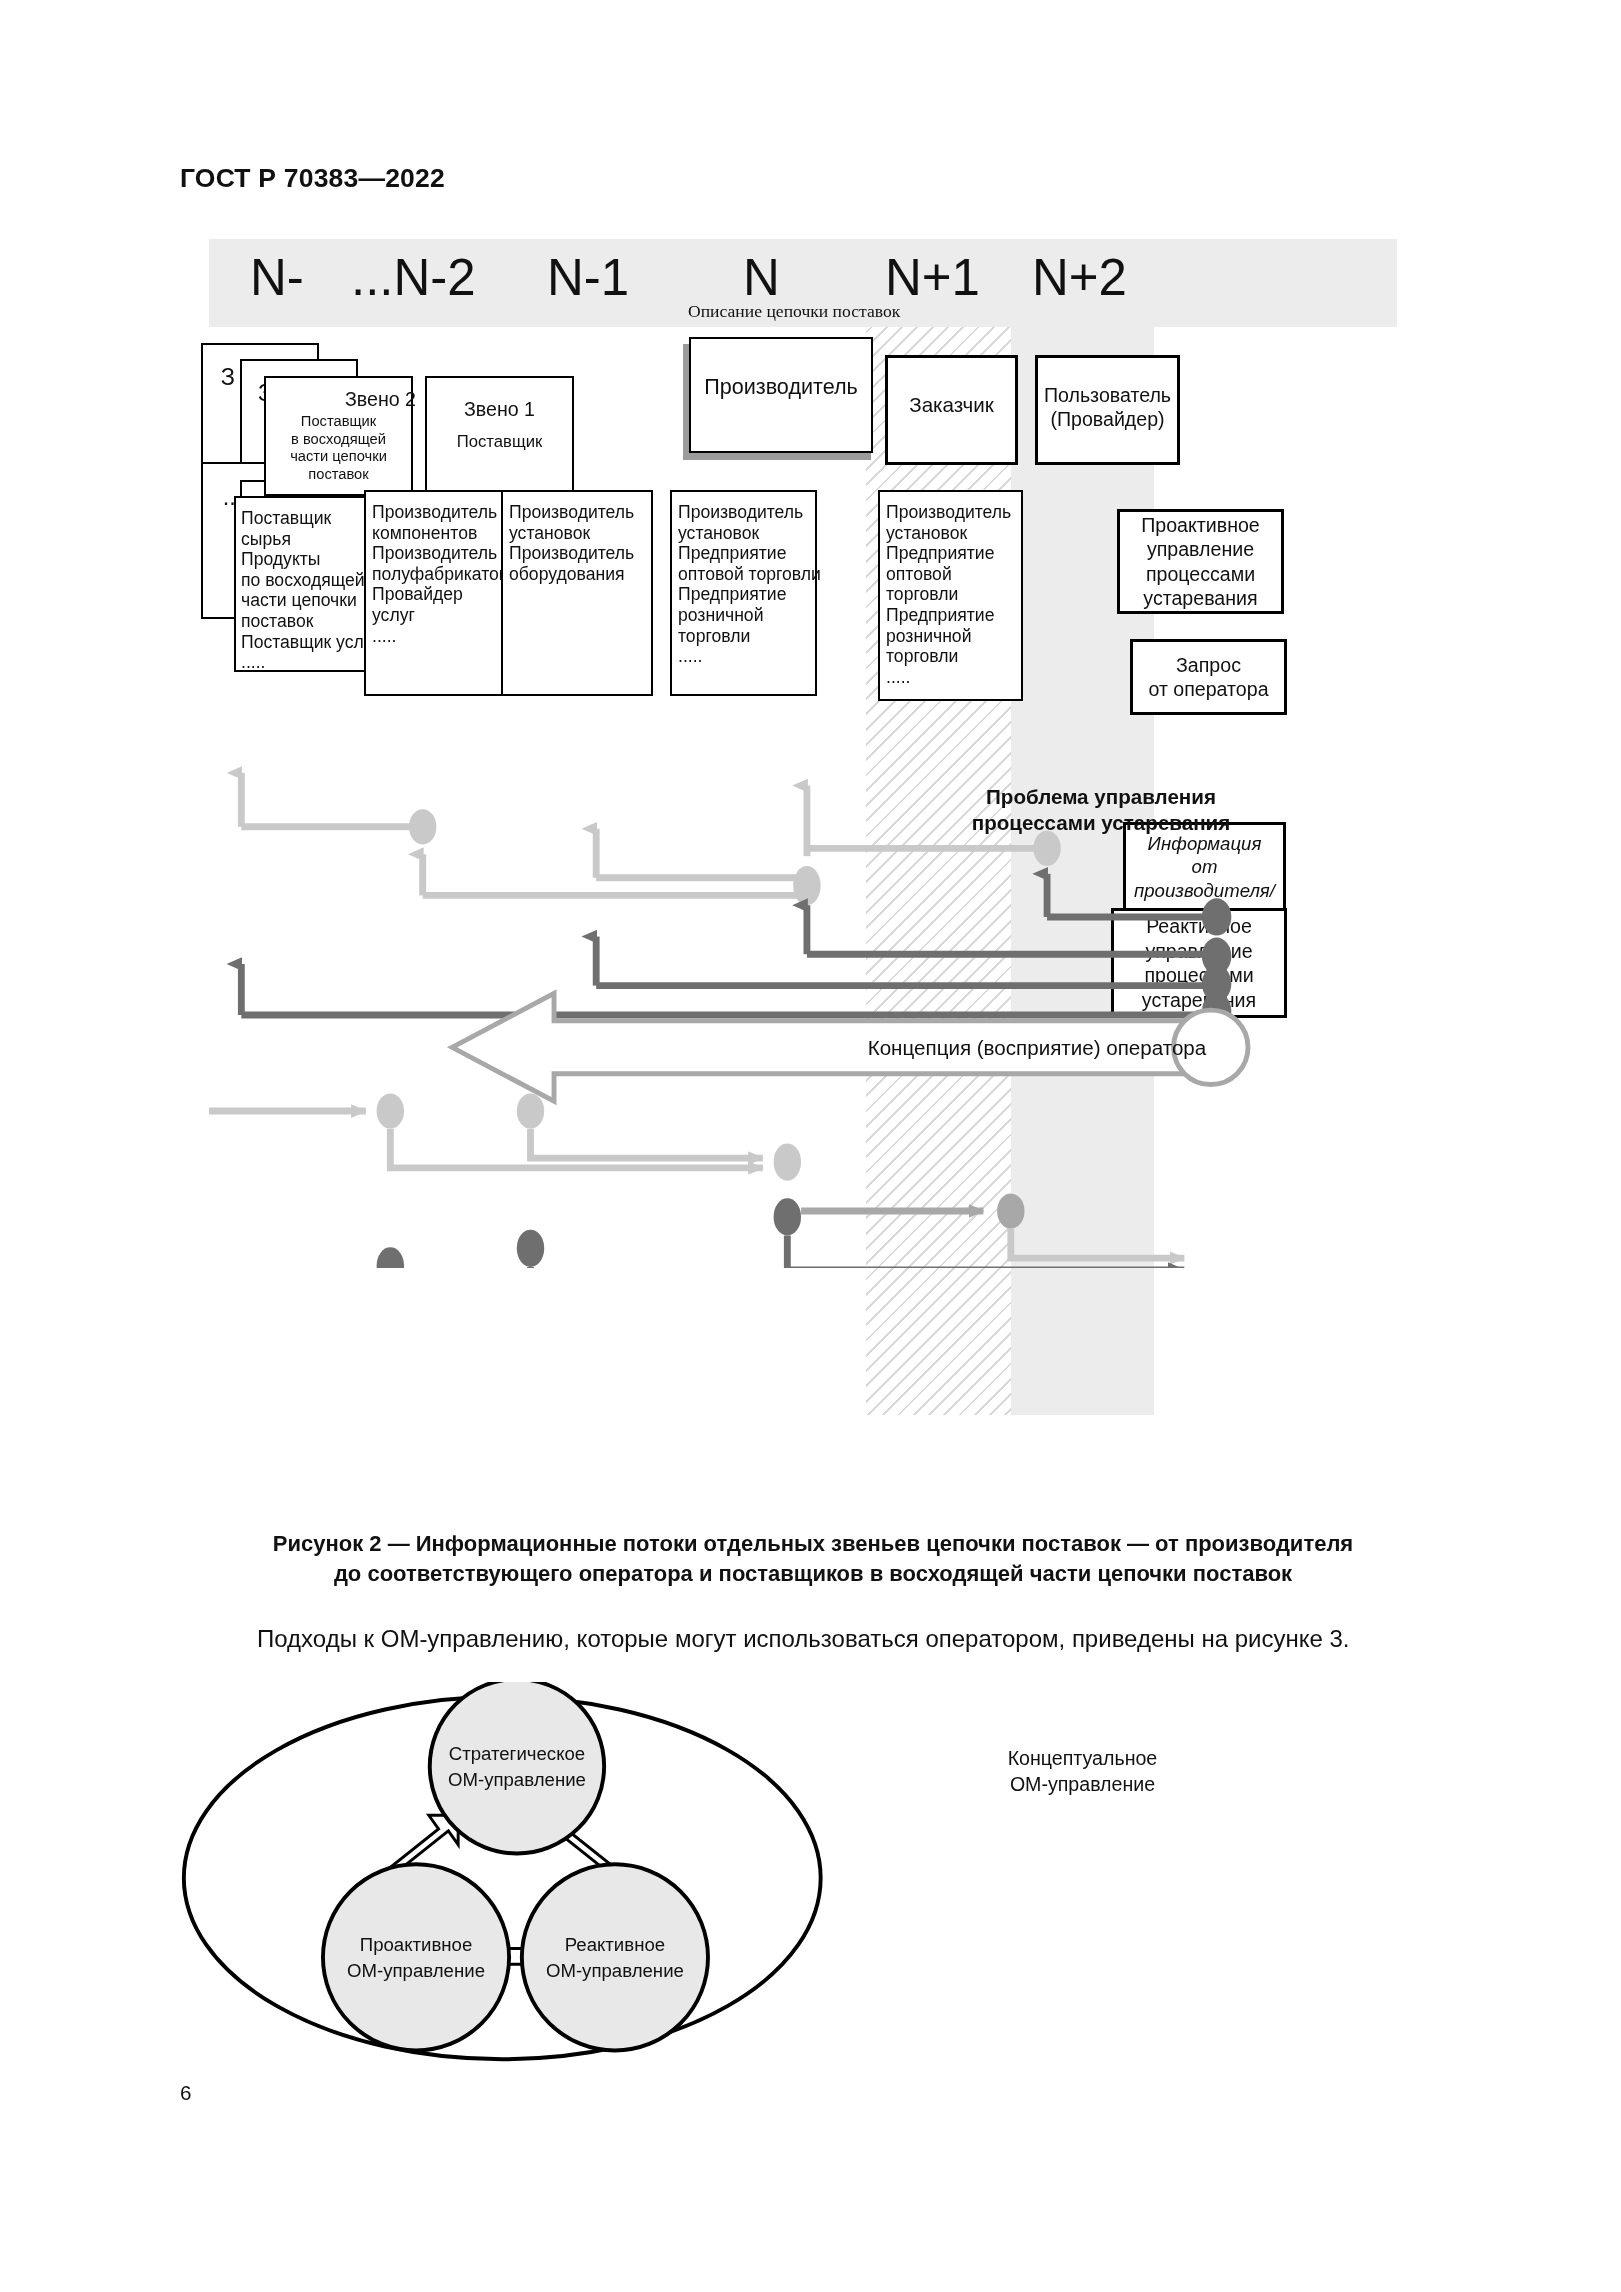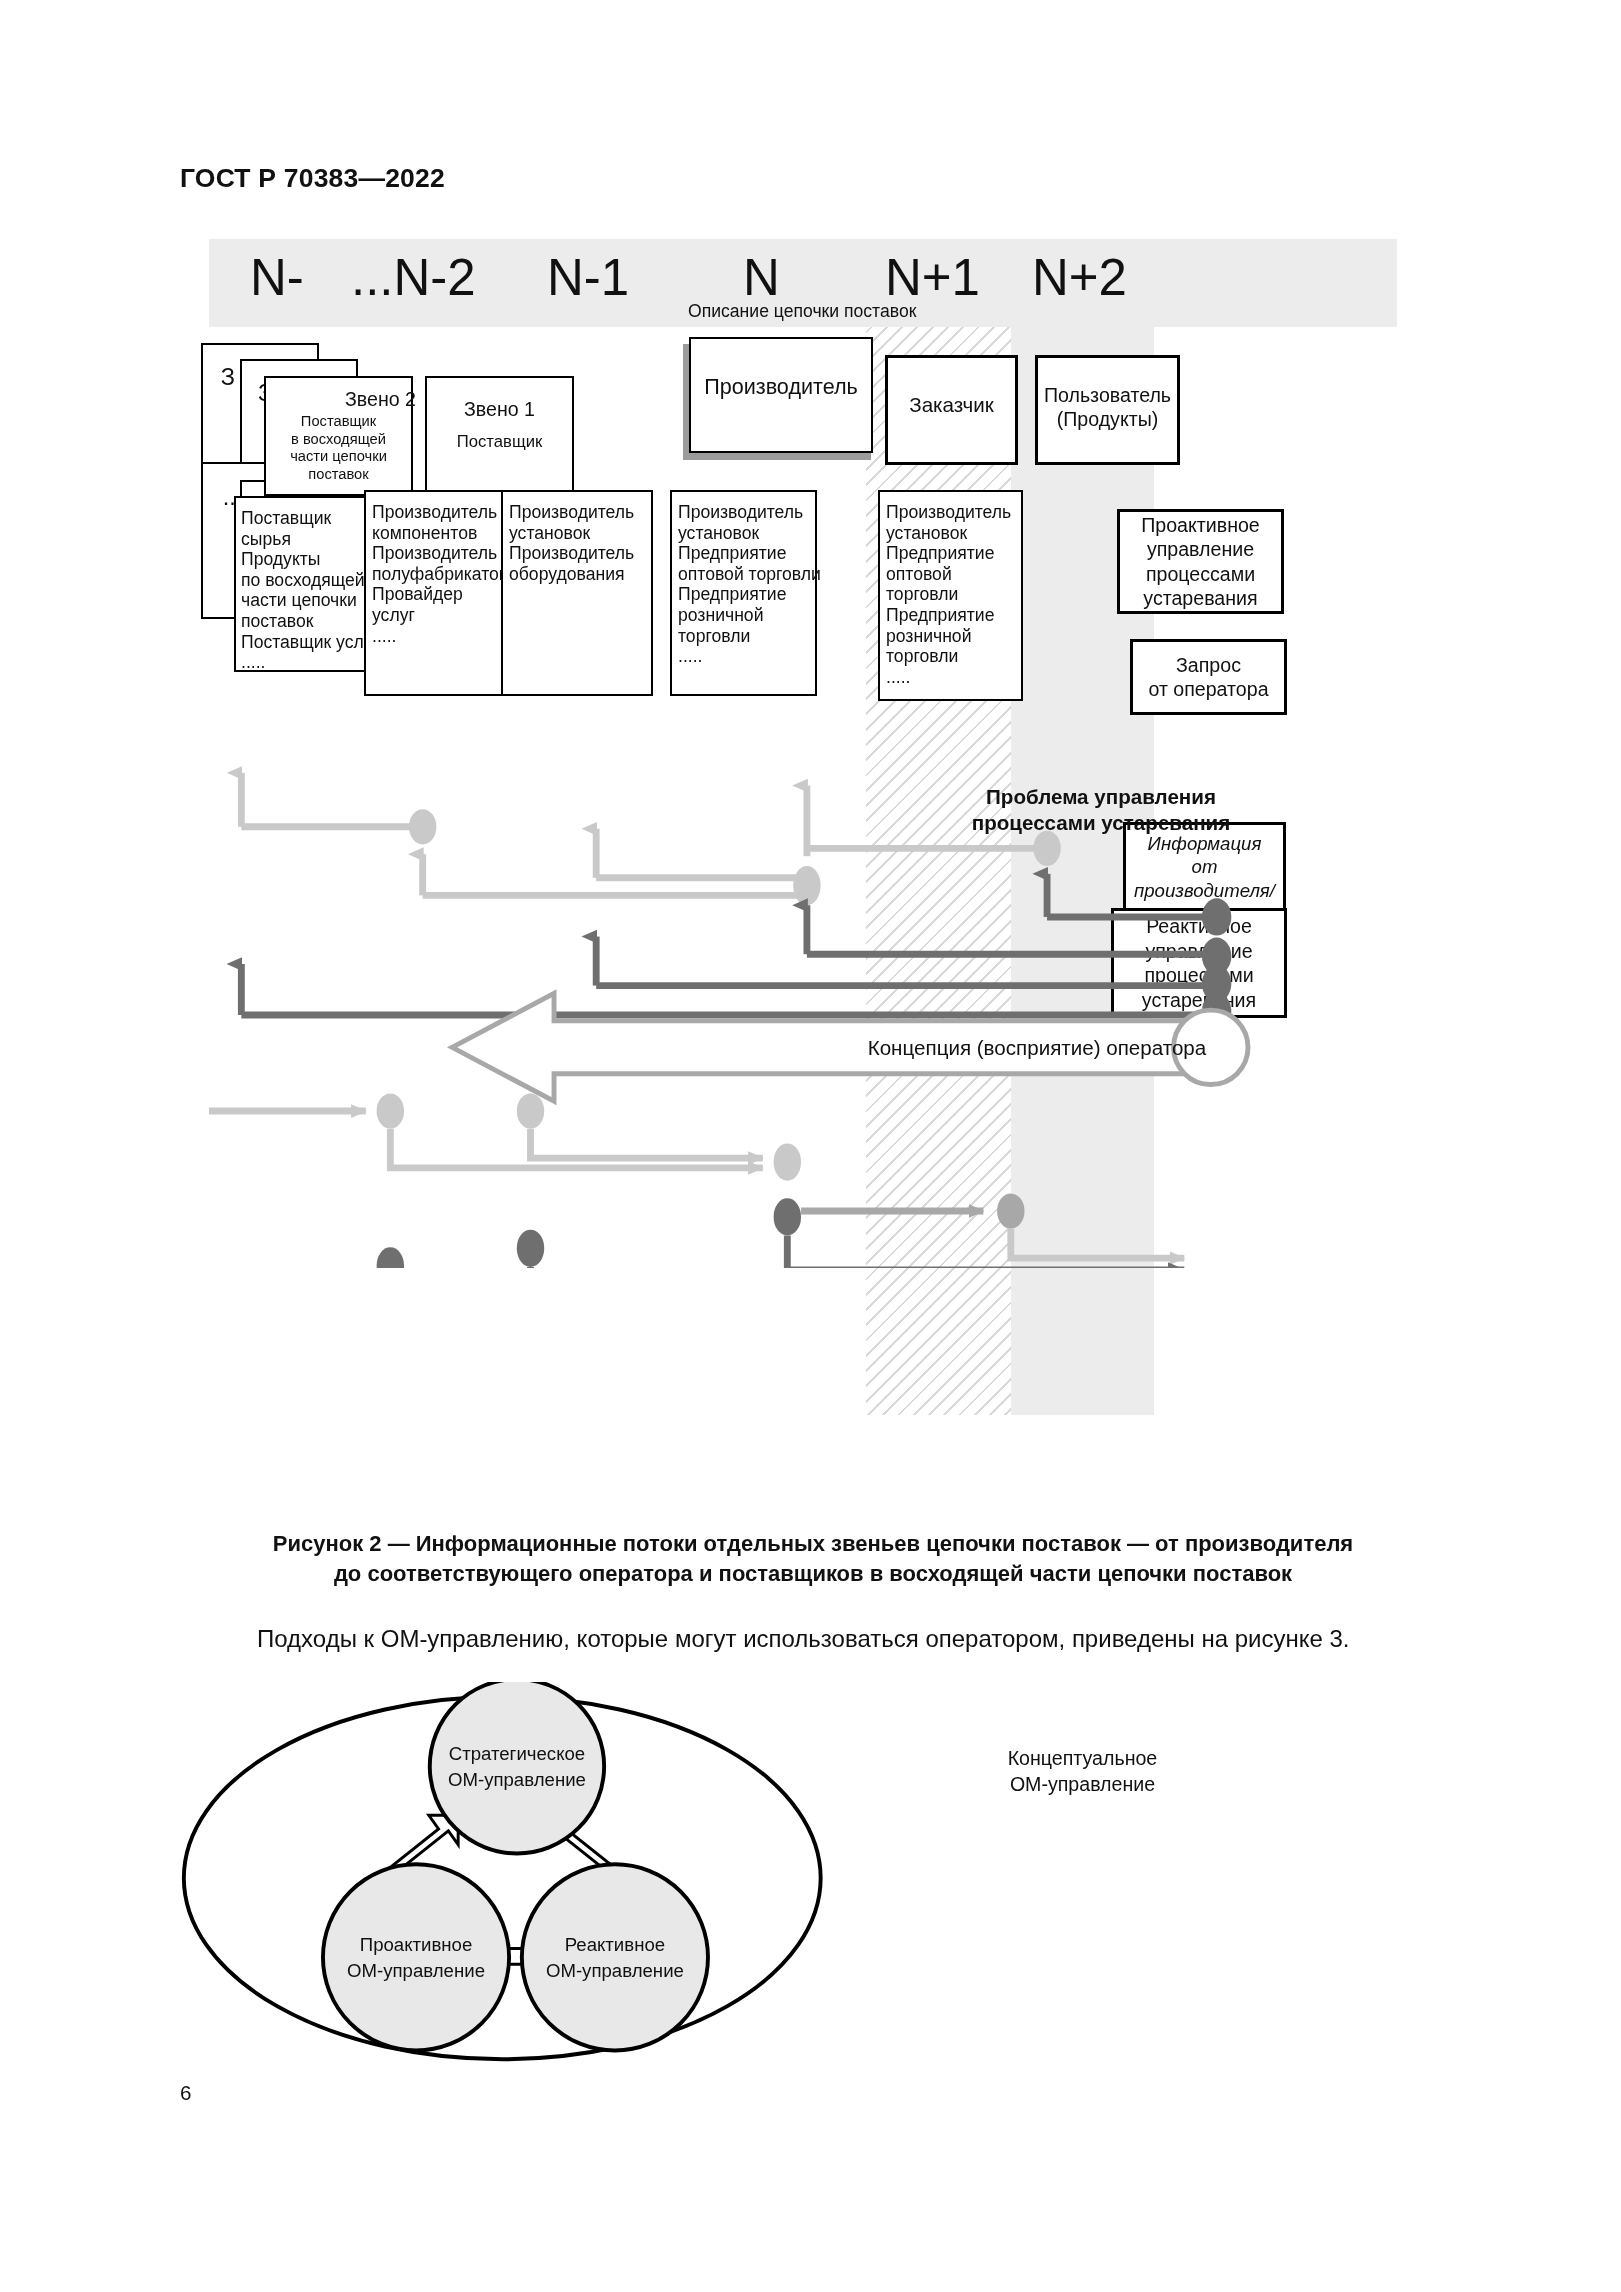--- a/index.html
+++ b/index.html
@@ -100,21 +100,21 @@
     <div class="band-hatch"></div>
     <div class="band-grey"></div>
 
     <div class="hdrbar">
       <span class="col" style="left:41px;">N-</span>
       <span class="col" style="left:142px;">...N-2</span>
       <span class="col" style="left:338px;">N-1</span>
       <span class="col" style="left:534px;">N</span>
       <span class="col" style="left:676px;">N+1</span>
       <span class="col" style="left:823px;">N+2</span>
-      <span class="sub" style="left:479px;top:62px;">Описание цепочки поставок</span>
+      <span class="sub" style="left:479px;top:62px;font-family:Liberation Serif, serif;">Описание цепочки поставок</span>
     </div>
 
     <div class="bx stack" style="left:-7.8px;top:104px;width:118px;height:157px;"></div>
     <div class="lbl" style="left:11.8px;top:127px;font-size:23.5px;">З</div>
 
     <div class="bx stack" style="left:31px;top:120px;width:118px;height:157px;"></div>
     <div class="lbl" style="left:49px;top:143px;font-size:23.5px;">Зв</div>
 
     <div class="bx stack" style="left:-7.8px;top:223px;width:118px;height:157px;"></div>
     <div class="lbl" style="left:13.7px;top:247px;font-size:23.5px;">...</div>
@@ -135,21 +135,21 @@
 
     <div class="producer-ring" style="left:474px;top:105px;width:188px;height:116px;"></div>
     <div class="producer-inner" style="left:480px;top:98px;width:184px;height:116px;"></div>
     <div class="lbl ctr" style="left:480px;top:137px;width:184px;font-size:21.6px;">Производитель</div>
 
     <div class="bx" style="left:676px;top:116px;width:133px;height:110px;border-width:3.9px;"></div>
     <div class="lbl ctr" style="left:676px;top:155px;width:133px;font-size:20.6px;">Заказчик</div>
 
     <div class="bx" style="left:826px;top:116px;width:145px;height:110px;border-width:3.9px;"></div>
     <div class="lbl ctr" style="left:826px;top:145px;width:145px;font-size:19.6px;line-height:23.5px;white-space:pre-line;">Пользователь
-(Продукты)</div>
+(Провайдер)</div>
 
     <div class="bx" style="left:24.5px;top:257px;width:152px;height:176px;"></div>
     <div class="lbl" style="left:32px;top:269px;width:145px;font-size:17.6px;line-height:20.6px;white-space:pre-line;">Поставщик
 сырья
 Продукты
 по восходящей
 части цепочки
 поставок
 Поставщик услуг
 .....</div>

